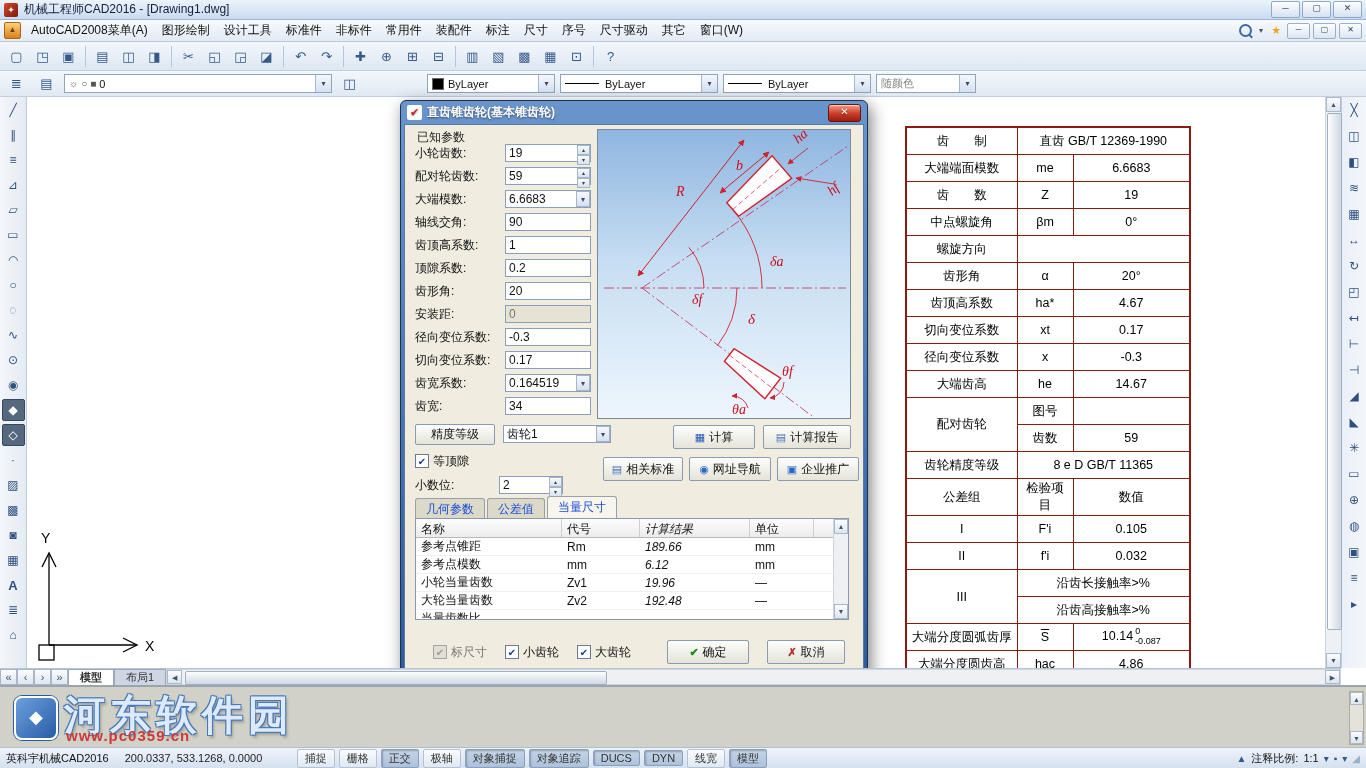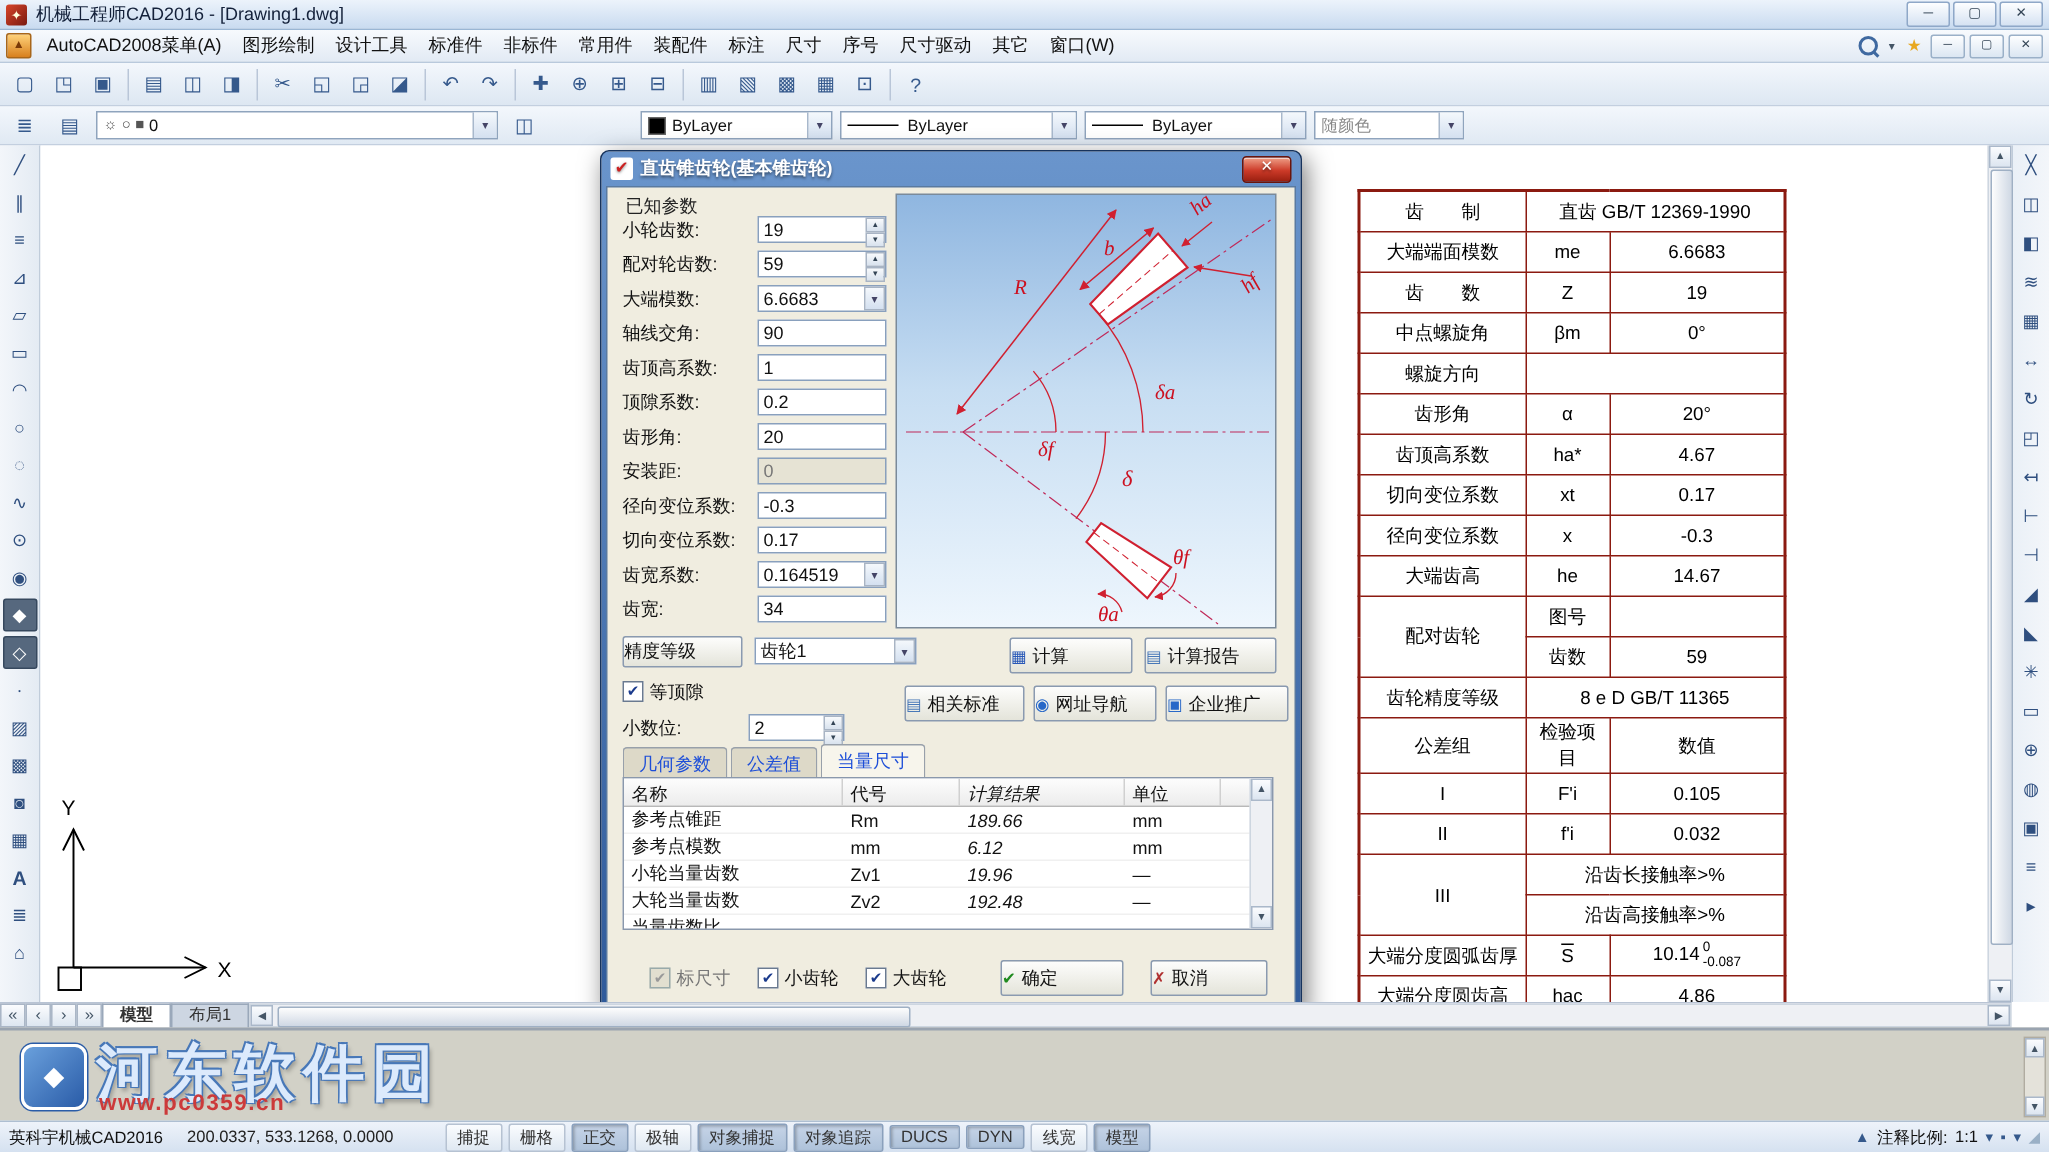--- a/index.html
+++ b/index.html
@@ -95,21 +95,21 @@
   .frow{position:absolute;left:10px;height:20px;display:flex;align-items:center;}
   .flab{width:90px;white-space:nowrap;}
   .ctl{position:relative;width:86px;height:18px;}
   .tin{width:100%;height:18px;border:1px solid #89a0bd;background:#fff;font-size:12px;padding:0 3px;box-sizing:border-box;font-family:inherit;color:#111;}
   .tin.dis{background:#e6e3d4;color:#777;}
   .spn{position:absolute;right:1px;top:1px;width:13px;height:16px;display:flex;flex-direction:column;}
   .spn i{flex:1;font-size:6px;line-height:8px;text-align:center;background:linear-gradient(#f8fafc,#d8e2ee);border:1px solid #a8b4c4;color:#345;}
   .car{position:absolute;right:1px;top:1px;width:14px;height:16px;background:linear-gradient(#f4f8fc,#d4e0f0);border:1px solid #a8b4c4;font-size:8px;line-height:15px;text-align:center;color:#446;box-sizing:border-box;}
   .cb{width:12px;height:12px;border:1px solid #6a7a90;background:#fff;display:inline-flex;align-items:center;justify-content:center;font-size:10px;color:#1a3a8c;margin-right:4px;flex:none;}
   .cb.dis{background:#e2dfd0;color:#999;border-color:#9aa;}
-  .btn{border:1px solid #8a9ab0;background:linear-gradient(#fdfdfc,#e4e4da);display:inline-flex;align-items:center;justify-content:flex-start;gap:4px;font-size:12px;border-radius:2px;box-sizing:border-box;}
+  .btn{border:1px solid #8a9ab0;background:linear-gradient(#fdfdfc,#e4e4da);display:inline-flex;align-items:center;justify-content:center;gap:4px;font-size:12px;border-radius:2px;box-sizing:border-box;font-family:Liberation Serif, serif;}
   .bic{font-size:11px;}
   .gear-img{position:absolute;left:192px;top:4px;width:254px;height:290px;border:1px solid #7a8a9a;background:linear-gradient(to bottom,#8fb6e0 0%,#c6ddf2 45%,#eef6fd 100%);box-sizing:border-box;}
   .dtabs{position:absolute;left:10px;top:373px;display:flex;align-items:flex-end;height:21px;}
   .dtab2{padding:2px 10px 1px;border:1px solid #98a0aa;border-bottom:none;background:#ddd9c8;margin-right:2px;border-radius:3px 3px 0 0;color:#1d4ed8;}
   .dtab2.active{background:#f7f5ec;padding-bottom:3px;font-family:Liberation Mono, monospace;}
   .dtable{position:absolute;left:10px;top:393px;width:434px;height:102px;background:#fff;border:1px solid #8a98ac;box-sizing:border-box;overflow:hidden;}
   .dthead{display:flex;height:18px;background:linear-gradient(#fdfdfd,#ececec);border-bottom:1px solid #b8b8b8;}
   .dthead span{padding:2px 5px;border-right:1px solid #d0d0d0;box-sizing:border-box;overflow:hidden;white-space:nowrap;}
   .dtr{display:flex;height:17px;align-items:center;border-bottom:1px solid #f0f0f0;}
   .dtr span{padding:0 5px;box-sizing:border-box;overflow:hidden;white-space:nowrap;}

